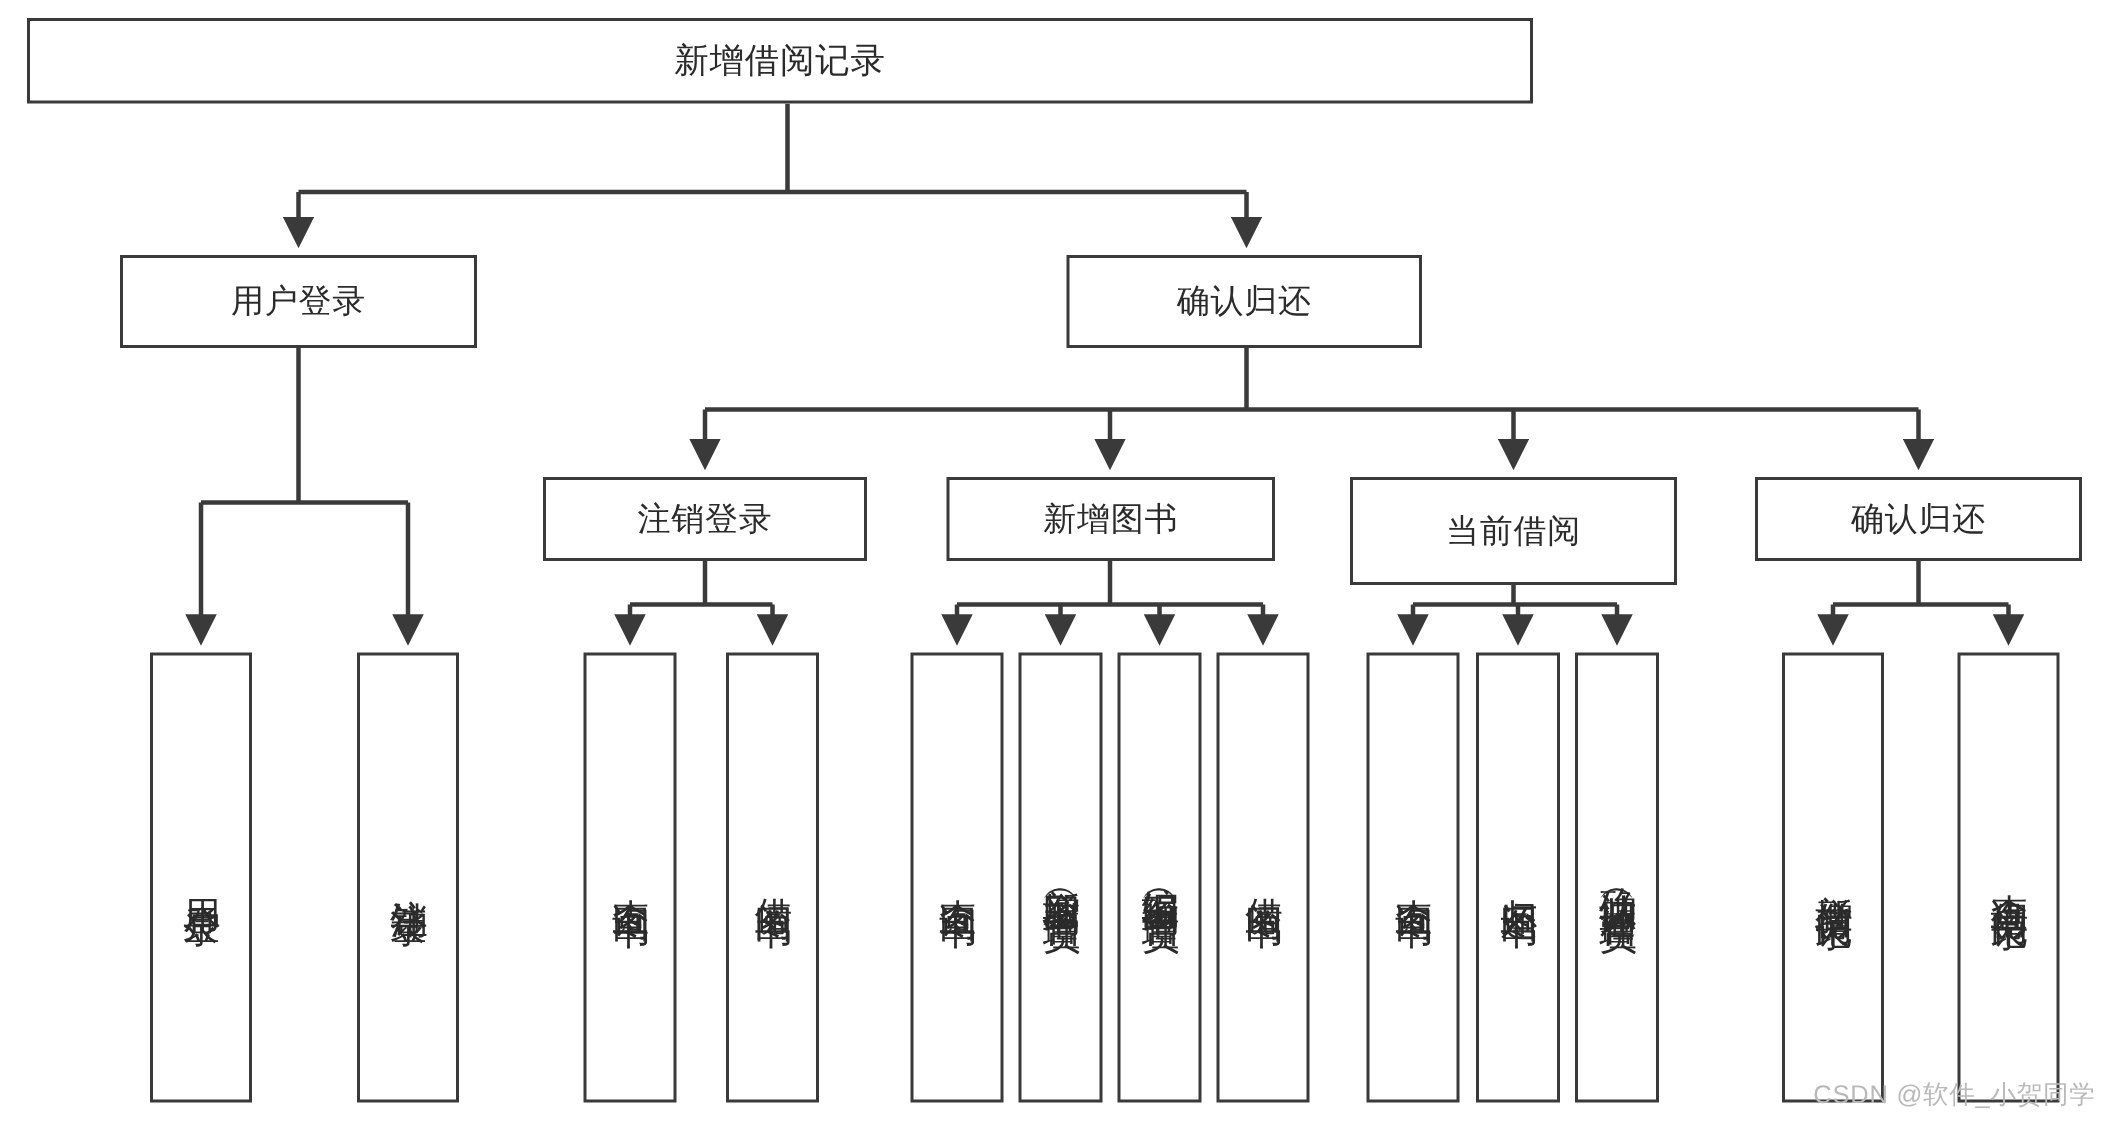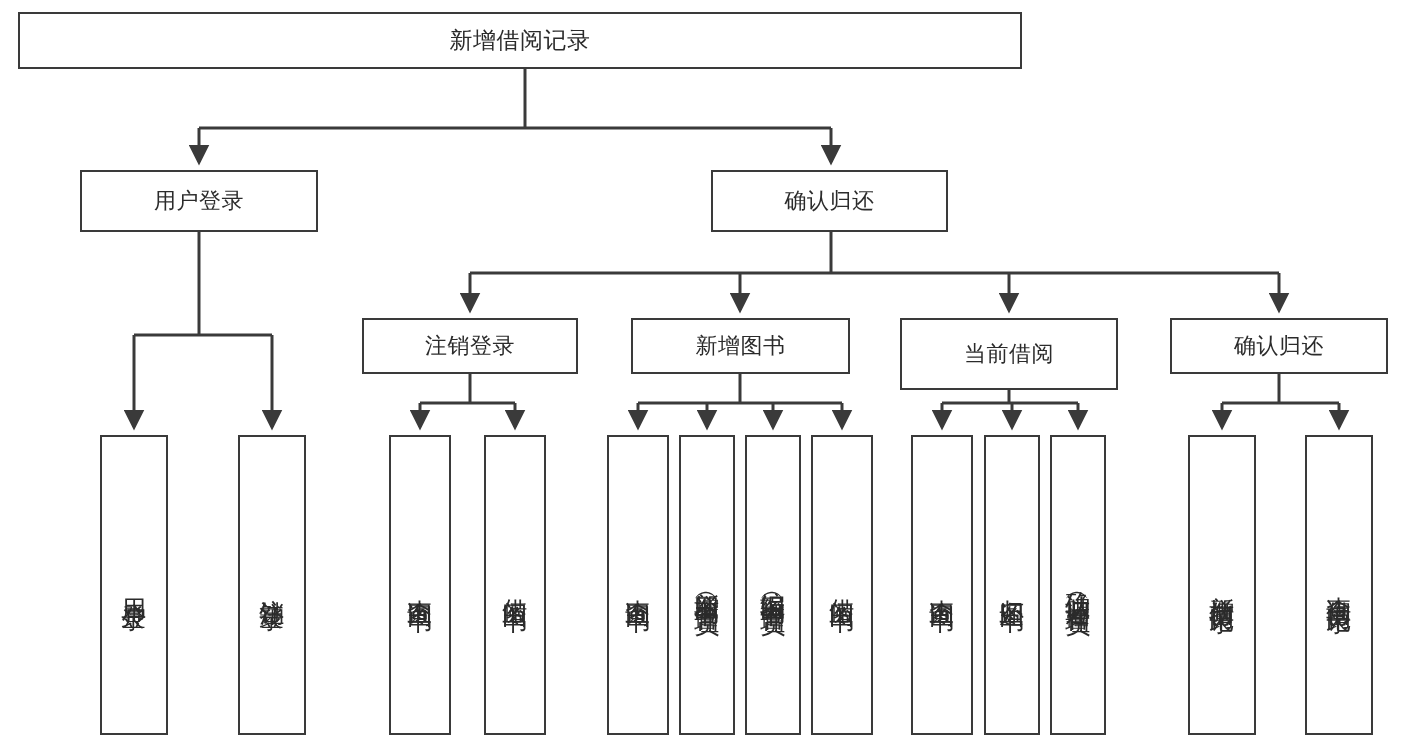--- a/index.html
+++ b/index.html
@@ -183,13 +183,14 @@
   <div class="node v" id="node-leaf-10" style="left: 1050px; top: 435px; width: 56px; height: 300px;">
     <span class="lbl">确认归还（管理员）</span>
   </div>
   <div class="node v" id="node-leaf-11" style="left: 1188px; top: 435px; width: 68px; height: 300px;">
     <span class="lbl">新增借阅记录</span>
   </div>
   <div class="node v" id="node-leaf-12" style="left: 1305px; top: 435px; width: 68px; height: 300px;">
     <span class="lbl">查询借阅记录</span>
   </div>
 
+  <div class="watermark">CSDN @软件_小贺同学</div>
 </div>
 
 </body></html>

